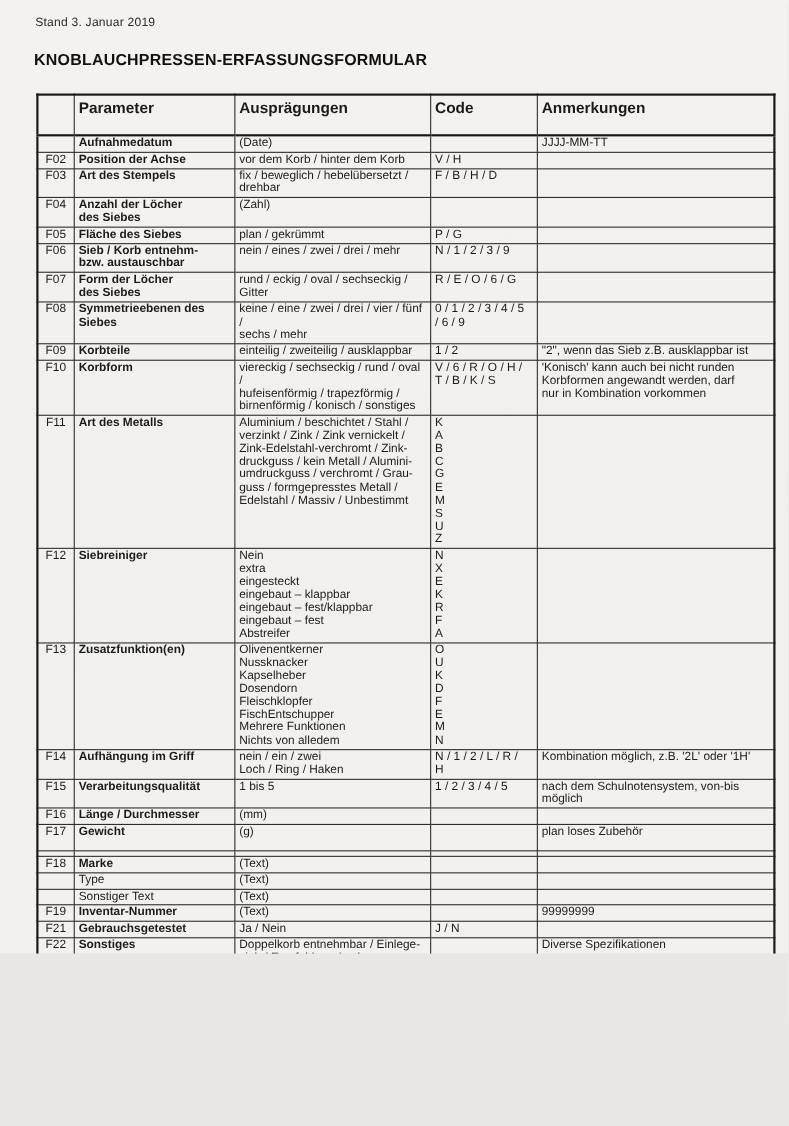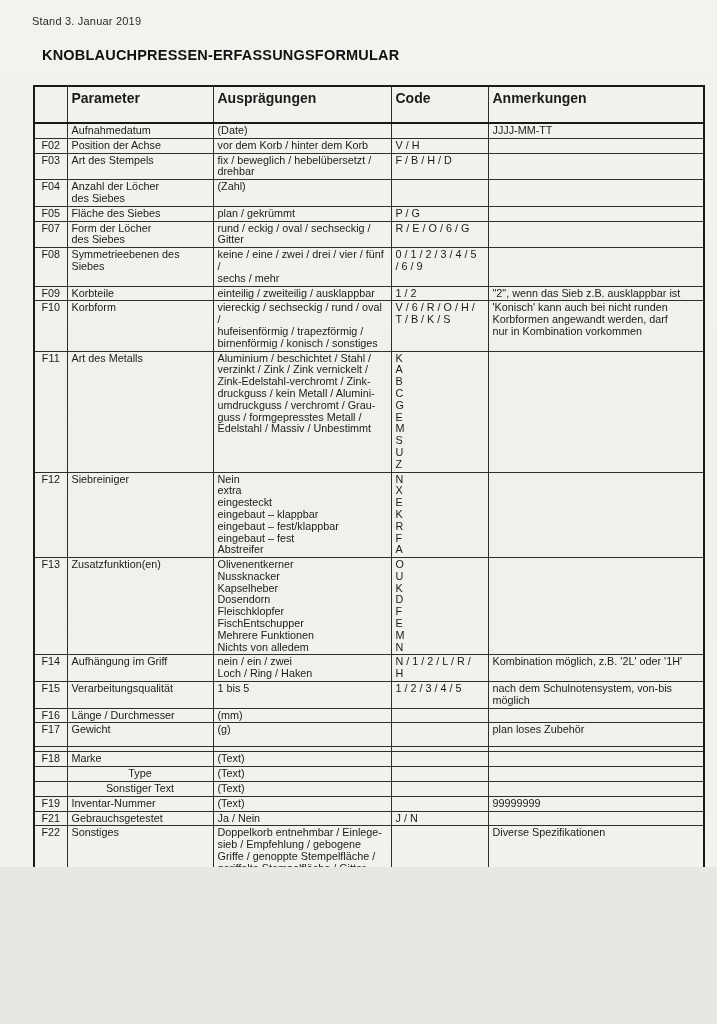--- a/index.html
+++ b/index.html
@@ -15,21 +15,21 @@
     background-image:linear-gradient(180deg,#f3f2ee 0%,#f1f0ec 50%,#f2f1ed 100%);
     color:#1b1b1b;
     overflow:hidden;
     box-shadow:0 0 4px rgba(0,0,0,.25);
   }
   .stand{
     position:absolute;top:15px;left:32px;
     font-size:11px;color:#2a2a2a;letter-spacing:.2px;
   }
   .title{
-    position:absolute;top:47px;left:42px;
+    position:absolute;top:47px;left:31px;
     font-size:14.5px;font-weight:bold;color:#111;
     letter-spacing:.2px;
     text-align:center;
   }
   table.form{
     position:absolute;top:85px;left:33px;
     width:670px;
     border-collapse:collapse;
     table-layout:fixed;
   }
@@ -48,22 +48,22 @@
     white-space:pre-line;
     overflow:hidden;
   }
   thead th{
     font-size:14px;font-weight:bold;text-align:left;
     padding:3px 4px 16px 4px;line-height:16px;
     border-bottom:2px solid #1a1a1a;
     white-space:nowrap;
   }
   td.fcode{text-align:center;padding-left:1px;padding-right:1px;}
-  td.param{font-weight:normal;}
-  td.param.plain{font-weight:normal;text-align:center;}
+  td.param{font-weight:bold;}
+  td.param.plain{font-weight:normal;}
   tr.spacer td{height:4px;padding:0;}
 </style>
 </head>
 <body>
 
 <div class="page">
   <div class="stand">Stand 3. Januar 2019</div>
   <div class="title">KNOBLAUCHPRESSEN-ERFASSUNGSFORMULAR</div>
 
   <table class="form">
@@ -115,20 +115,28 @@
           <td class="anm"></td>
         </tr>
         <tr>
           <td class="fcode">F05</td>
           <td class="param">Fläche des Siebes</td>
           <td class="ausp">plan / gekrümmt</td>
           <td class="codecol">P / G</td>
           <td class="anm"></td>
         </tr>
         <tr>
+          <td class="fcode">F06</td>
+          <td class="param">Sieb / Korb entnehm-
+bzw. austauschbar</td>
+          <td class="ausp">nein / eines / zwei / drei / mehr</td>
+          <td class="codecol">N / 1 / 2 / 3 / 9</td>
+          <td class="anm"></td>
+        </tr>
+        <tr>
           <td class="fcode">F07</td>
           <td class="param">Form der Löcher
 des Siebes</td>
           <td class="ausp">rund / eckig / oval / sechseckig /
 Gitter</td>
           <td class="codecol">R / E / O / 6 / G</td>
           <td class="anm"></td>
         </tr>
         <tr>
           <td class="fcode">F08</td>

